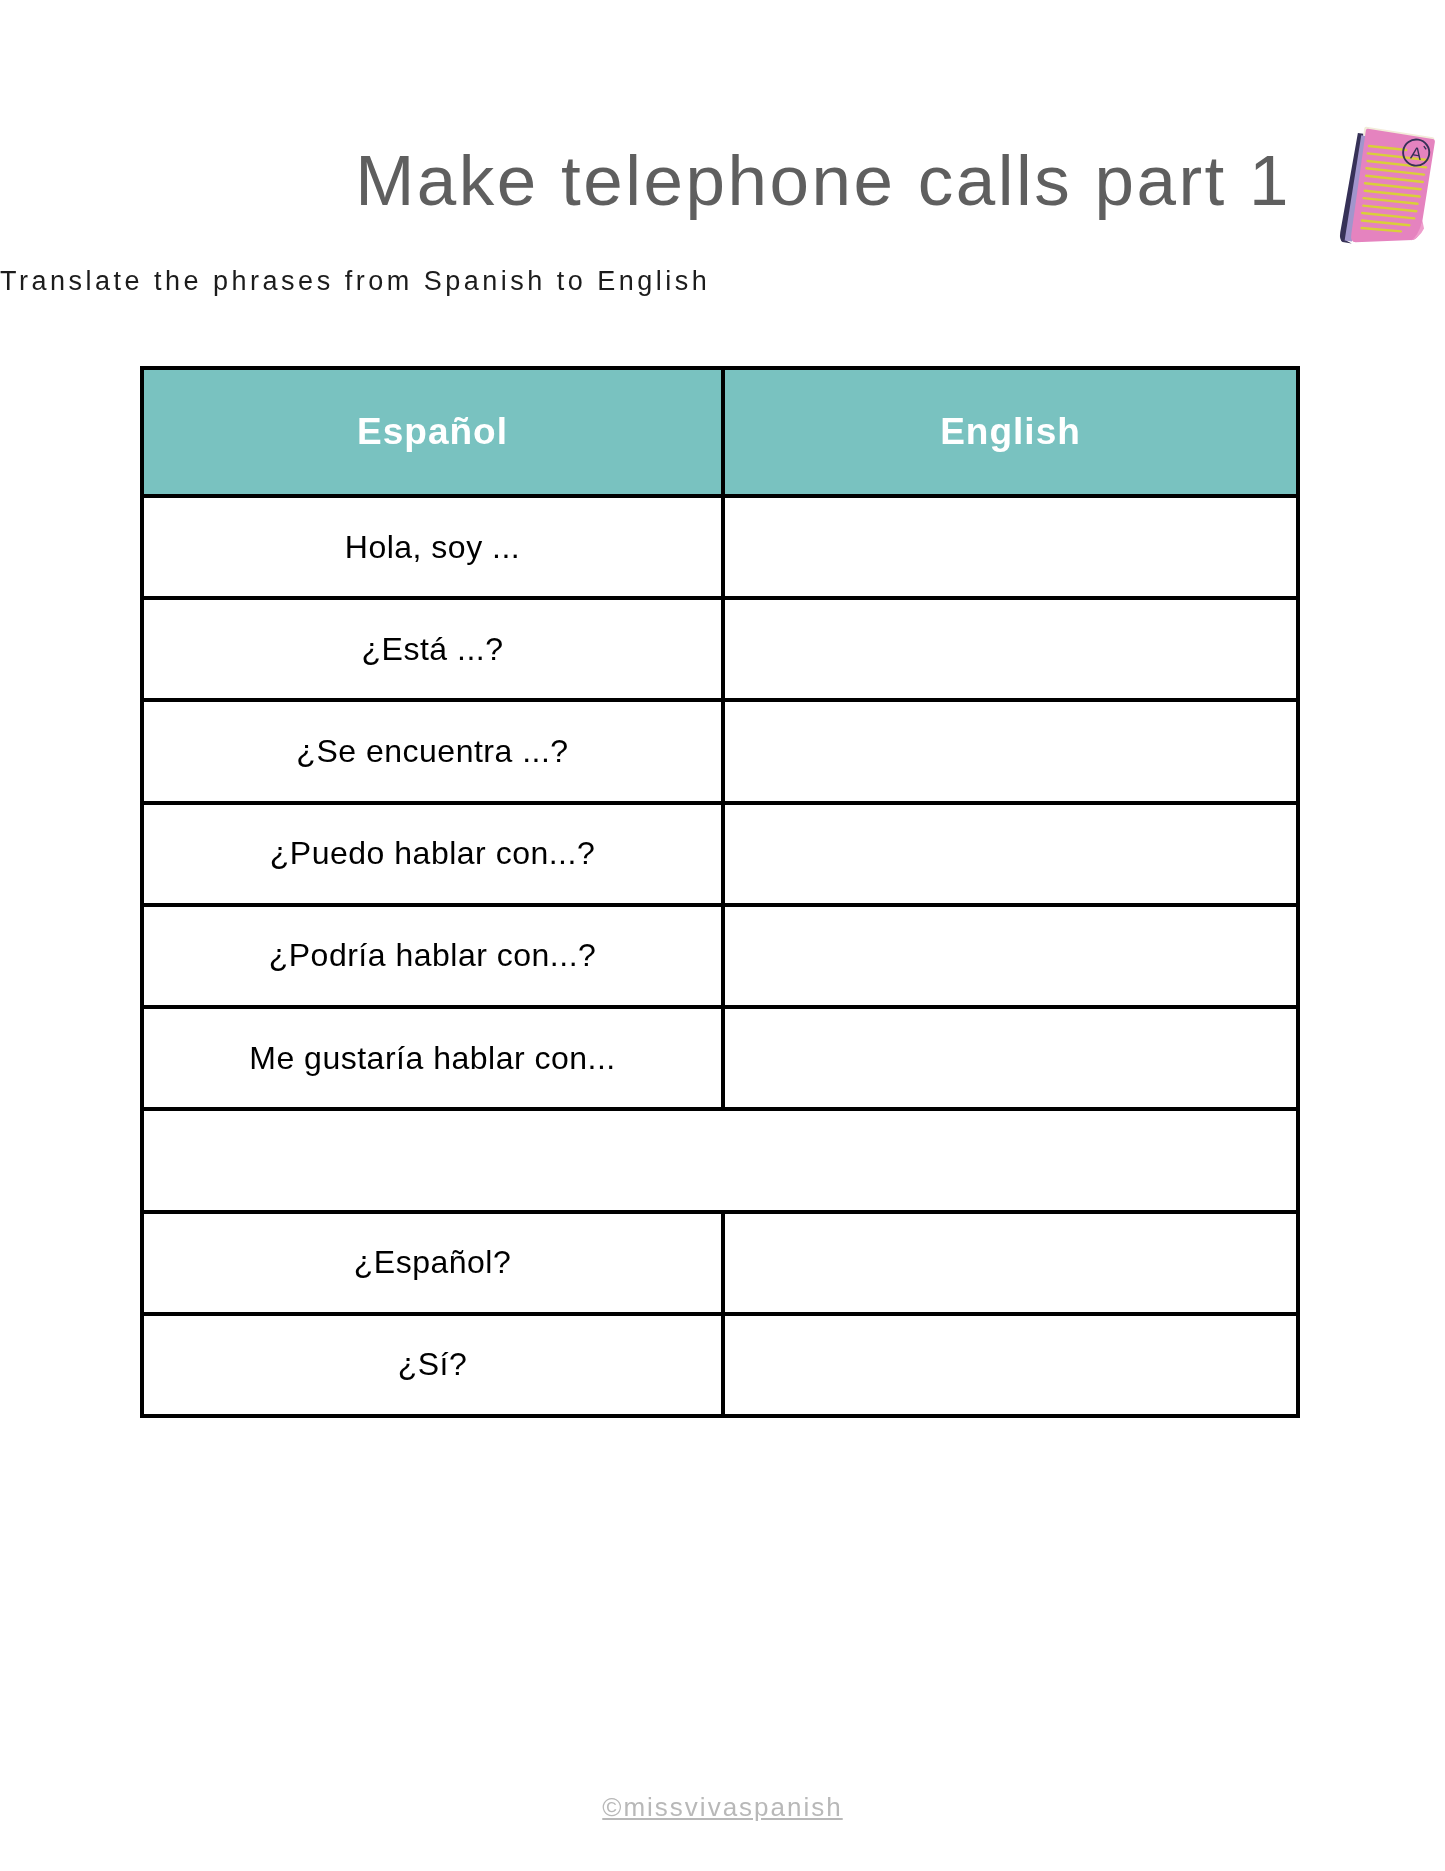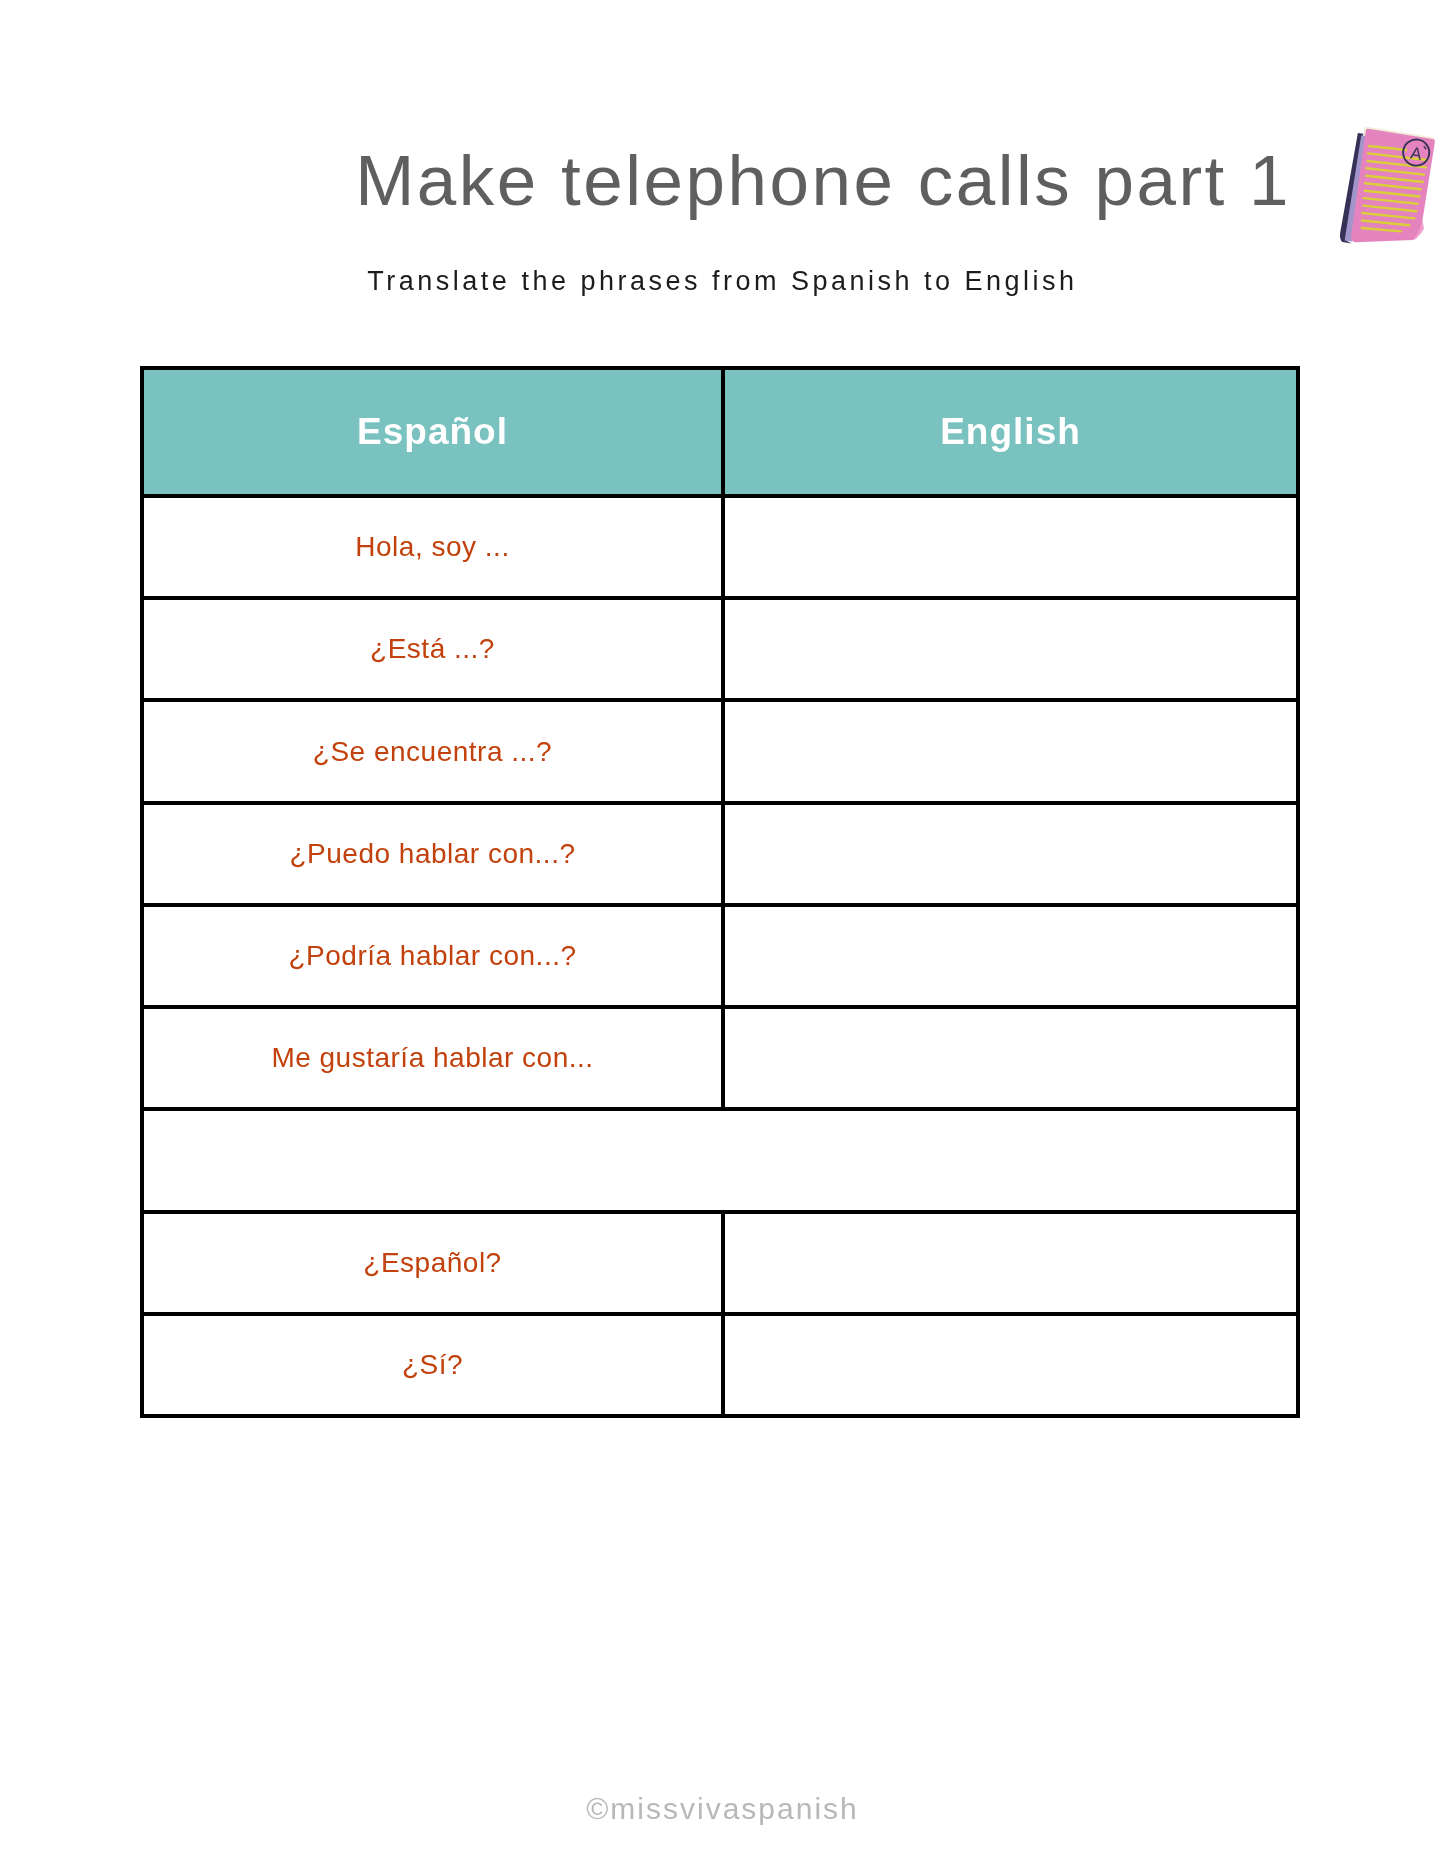--- a/index.html
+++ b/index.html
@@ -38,21 +38,21 @@
     height: 140px;
     margin-top: 14px;
     flex: 0 0 auto;
   }
 
   .subtitle {
     position: absolute;
     top: 266px;
     left: 0;
     right: 0;
-    text-align: center;
+    text-align: left;
     font-size: 27px;
     font-weight: 400;
     letter-spacing: 3.5px;
     color: #1c1c1c;
   }
 
   
   .worksheet-table {
     position: absolute;
     left: 140px;
@@ -89,36 +89,37 @@
     flex: 0 0 581px;
     border-right: 4px solid #000000;
     display: flex;
     align-items: center;
     justify-content: center;
   }
   .cell-right {
     flex: 1 1 auto;
   }
   .es-text {
-    font-size: 28px;
-    color: #c2410c;
+    font-size: 32px;
+    color: #000000;
     letter-spacing: 0.5px;
     text-align: left;
   }
 
   
   .footer-credit {
     position: absolute;
     top: 1792px;
     left: 0;
     right: 0;
     text-align: center;
-    font-size: 30px;
+    font-size: 26px;
     letter-spacing: 2px;
     color: #b8b8b8;
+    text-decoration: underline;
   }
 </style>
 </head>
 <body>
 
 <div class="page">
 
   <div class="title-row">
     <h1 class="page-title">Make telephone calls part 1</h1>
     <div class="notepad-icon-box">

